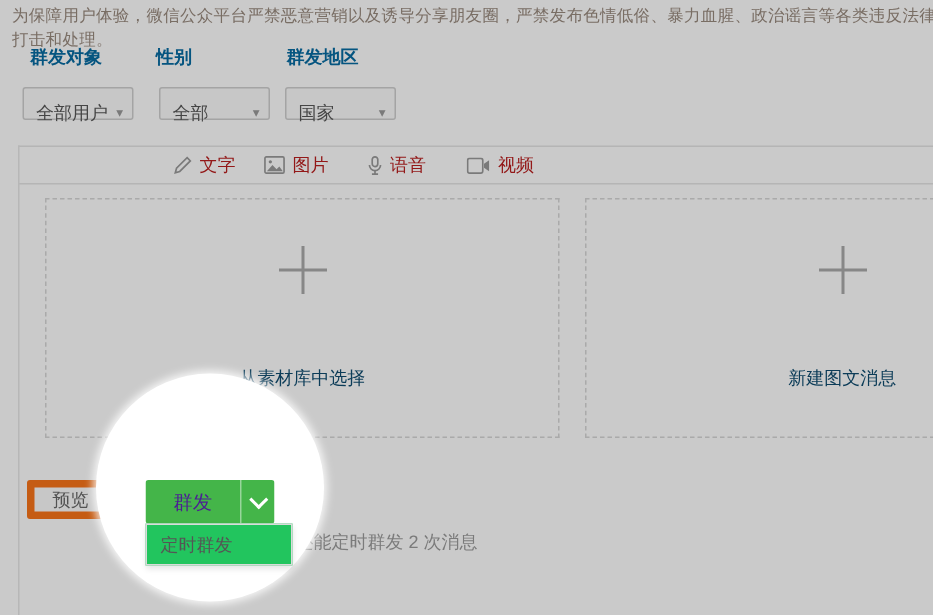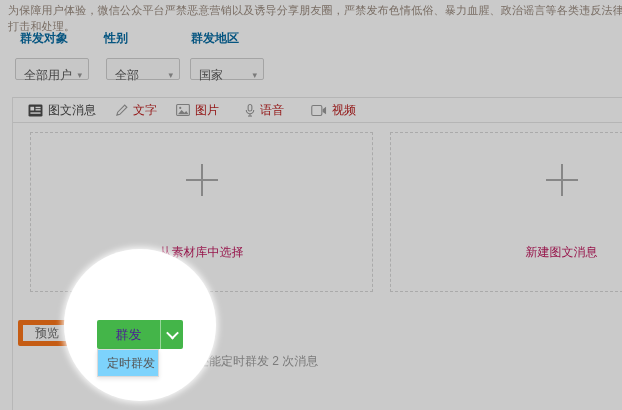--- a/index.html
+++ b/index.html
@@ -41,21 +41,21 @@
     border:1px dashed #d6d6d6;background:#fff;
     display:flex;flex-direction:column;align-items:center;justify-content:center;
     cursor:pointer;
   }
   .card-left{left:30px;}
   .card-right{left:390px;}
   .plus{position:relative;width:32px;height:32px;margin-bottom:8px;}
   .plus:before,.plus:after{content:"";position:absolute;background:#a9a9a9;}
   .plus:before{left:15px;top:0;width:2px;height:32px;}
   .plus:after{left:0;top:15px;width:32px;height:2px;}
-  .card-label{font-size:12px;color:#be185d;margin-top:40px;}
+  .card-label{font-size:12px;color:#0c4a6e;margin-top:40px;}
 
   
   .btn-preview{
     left:18px;top:320px;width:58px;height:26px;box-sizing:border-box;
     background:#fcfcfc;border:5px solid #f97316;border-radius:2px;
     font-size:12px;color:#666;display:flex;align-items:center;justify-content:center;
     cursor:pointer;
   }
   .quota-text{left:197px;top:353px;font-size:12px;color:#9a9a9a;white-space:nowrap;}
 
@@ -81,22 +81,22 @@
     width:22px;display:flex;align-items:center;justify-content:center;
     border-left:1px solid rgba(255,255,255,0.45);
   }
   .chev{
     width:7px;height:7px;border-right:2px solid #fff;border-bottom:2px solid #fff;
     transform:rotate(45deg) translate(-1px,-1px);
   }
 
   
   .send-menu{
-    left:97px;top:349px;width:62px;box-sizing:border-box;
-    background:#7dd3fc;border:1px solid #dadada;box-shadow:0 2px 4px rgba(0,0,0,0.10);
+    left:97px;top:349px;width:98px;box-sizing:border-box;
+    background:#22c55e;border:1px solid #dadada;box-shadow:0 2px 4px rgba(0,0,0,0.10);
   }
   .send-menu .item{
     height:26px;display:flex;align-items:center;padding-left:9px;
     font-size:12px;color:#555;cursor:pointer;
   }
 </style>
 </head>
 <body>
 
 <div class="screen">
@@ -118,32 +118,20 @@
   </div>
   <div class="abs select" style="left:190px;">
     <span class="val">国家</span>
     <span class="caret">▾</span>
   </div>
 
   <div class="abs panel-top"></div>
   <div class="abs panel-bottom"></div>
   <div class="abs panel-left"></div>
 
-  <div class="abs tab active" style="left:28px;">
-    <span>
-      <svg width="15" height="13" viewBox="0 0 16 14">
-        <rect x="0.5" y="0.5" width="15" height="13" rx="1.5" fill="#4a4a4a"></rect>
-        <rect x="2.5" y="3" width="4" height="4" fill="#ffffff"></rect>
-        <rect x="8" y="3" width="5.5" height="1.5" fill="#ffffff"></rect>
-        <rect x="8" y="5.5" width="5.5" height="1.5" fill="#ffffff"></rect>
-        <rect x="2.5" y="9" width="11" height="1.5" fill="#ffffff"></rect>
-      </svg>
-    </span>
-    <span>图文消息</span>
-  </div>
   <div class="abs tab" style="left:115px;">
     <span>
       <svg width="13" height="13" viewBox="0 0 14 14">
         <path d="M10.5 1.2 L12.8 3.5 L5.2 11.1 L2 12 L2.9 8.8 Z" fill="none" stroke="#999" stroke-width="1.2"></path>
       </svg>
     </span>
     <span>文字</span>
   </div>
   <div class="abs tab" style="left:176px;">
     <span>

